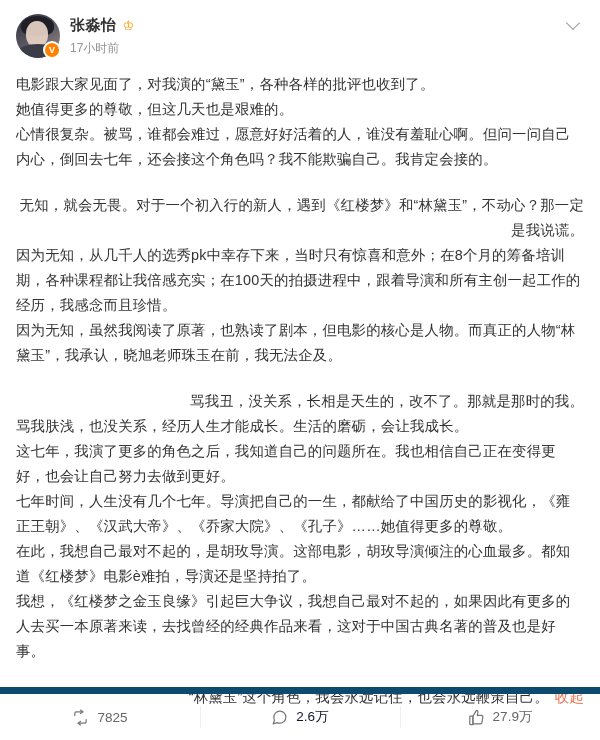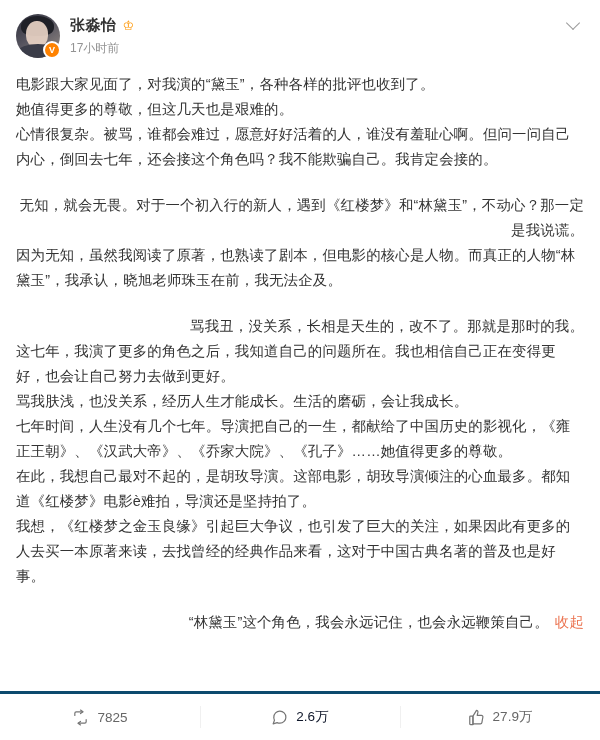--- a/index.html
+++ b/index.html
@@ -151,21 +151,21 @@
     margin-left: 6px;
     font-size: 14.4px;
   }
   
   .footer {
     position: absolute;
     left: 0;
     right: 0;
     bottom: 0;
     height: 46px;
-    border-top: 3px solid #0c4a6e;
+    border-top: 7px solid #0c4a6e;
     display: flex;
     align-items: center;
   }
   .footer-item {
     flex: 1 1 33.33%;
     display: flex;
     align-items: center;
     justify-content: center;
     gap: 8px;
     height: 100%;
@@ -212,27 +212,28 @@
       <div class="time">17小时前</div>
     </div>
     <div class="chevron-down-icon"></div>
   </div>
 
   <div class="content">
     <p>电影跟大家见面了，对我演的“黛玉”，各种各样的批评也收到了。</p>
     <p>她值得更多的尊敬，但这几天也是艰难的。</p>
     <p>心情很复杂。被骂，谁都会难过，愿意好好活着的人，谁没有羞耻心啊。但问一问自己内心，倒回去七年，还会接这个角色吗？我不能欺骗自己。我肯定会接的。</p>
     <p class="gap">无知，就会无畏。对于一个初入行的新人，遇到《红楼梦》和“林黛玉”，不动心？那一定是我说谎。</p>
+    <p>因为无知，从几千人的选秀pk中幸存下来，当时只有惊喜和意外；在8个月的筹备培训期，各种课程都让我倍感充实；在100天的拍摄进程中，跟着导演和所有主创一起工作的经历，我感念而且珍惜。</p>
     <p>因为无知，虽然我阅读了原著，也熟读了剧本，但电影的核心是人物。而真正的人物“林黛玉”，我承认，晓旭老师珠玉在前，我无法企及。</p>
     <p class="gap">骂我丑，没关系，长相是天生的，改不了。那就是那时的我。</p>
+    <p>骂我肤浅，也没关系，经历人生才能成长。生活的磨砺，会让我成长。</p>
     <p>这七年，我演了更多的角色之后，我知道自己的问题所在。我也相信自己正在变得更好，也会让自己努力去做到更好。</p>
-    <p>骂我肤浅，也没关系，经历人生才能成长。生活的磨砺，会让我成长。</p>
     <p>七年时间，人生没有几个七年。导演把自己的一生，都献给了中国历史的影视化，《雍正王朝》、《汉武大帝》、《乔家大院》、《孔子》……她值得更多的尊敬。</p>
     <p>在此，我想自己最对不起的，是胡玫导演。这部电影，胡玫导演倾注的心血最多。都知道《红楼梦》电影ѐ难拍，导演还是坚持拍了。</p>
-    <p>我想，《红楼梦之金玉良缘》引起巨大争议，也引发了巨大的关注，如果因此有更多的人去买一本原著来读，去找曾经的经典作品来看，这对于中国古典名著的普及也是好事。</p>
+    <p>我想，《红楼梦之金玉良缘》引起巨大争议，我想自己最对不起的，如果因此有更多的人去买一本原著来读，去找曾经的经典作品来看，这对于中国古典名著的普及也是好事。</p>
     <p class="gap"><span>“林黛玉”这个角色，我会永远记住，也会永远鞭策自己。</span><span class="collapse-link">收起</span></p>
   </div>
 
   <div class="footer">
     <div class="footer-item">
       <span>
         <svg class="icon-svg" width="17" height="17" viewBox="0 0 24 24" fill="none" stroke="#757575" stroke-width="1.7" stroke-linecap="round" stroke-linejoin="round">
           <path d="M4 9V6a2 2 0 0 1 2-2h9"></path>
           <path d="M12 1.5 15.5 4 12 6.5"></path>
           <path d="M20 15v3a2 2 0 0 1-2 2H9"></path>

